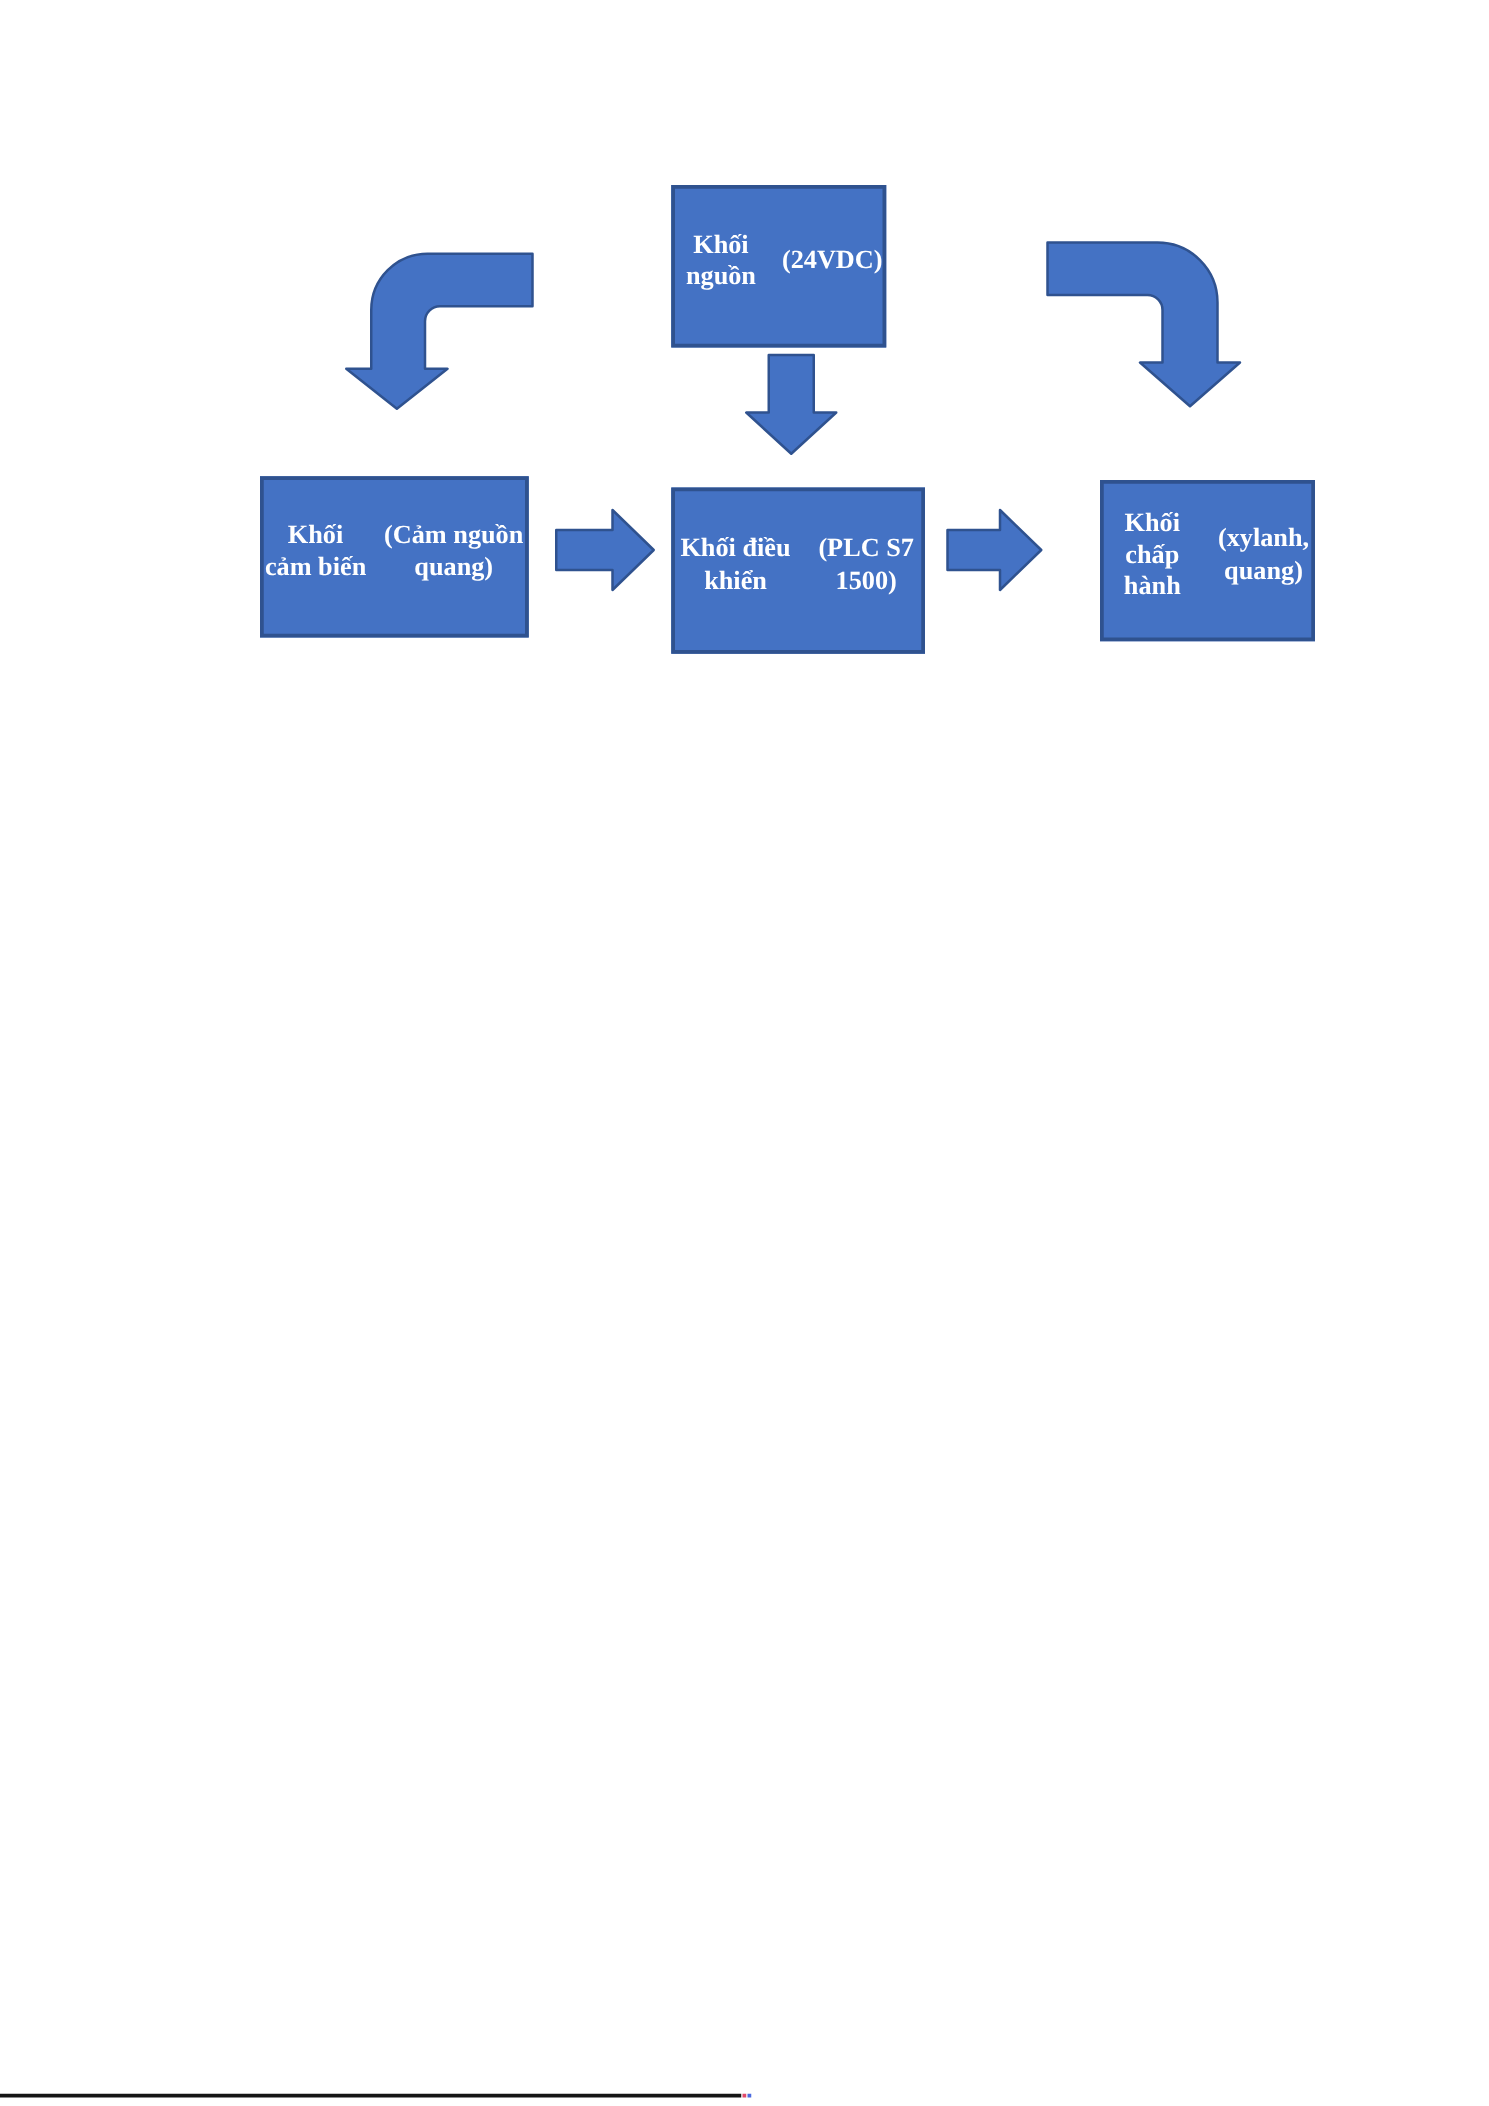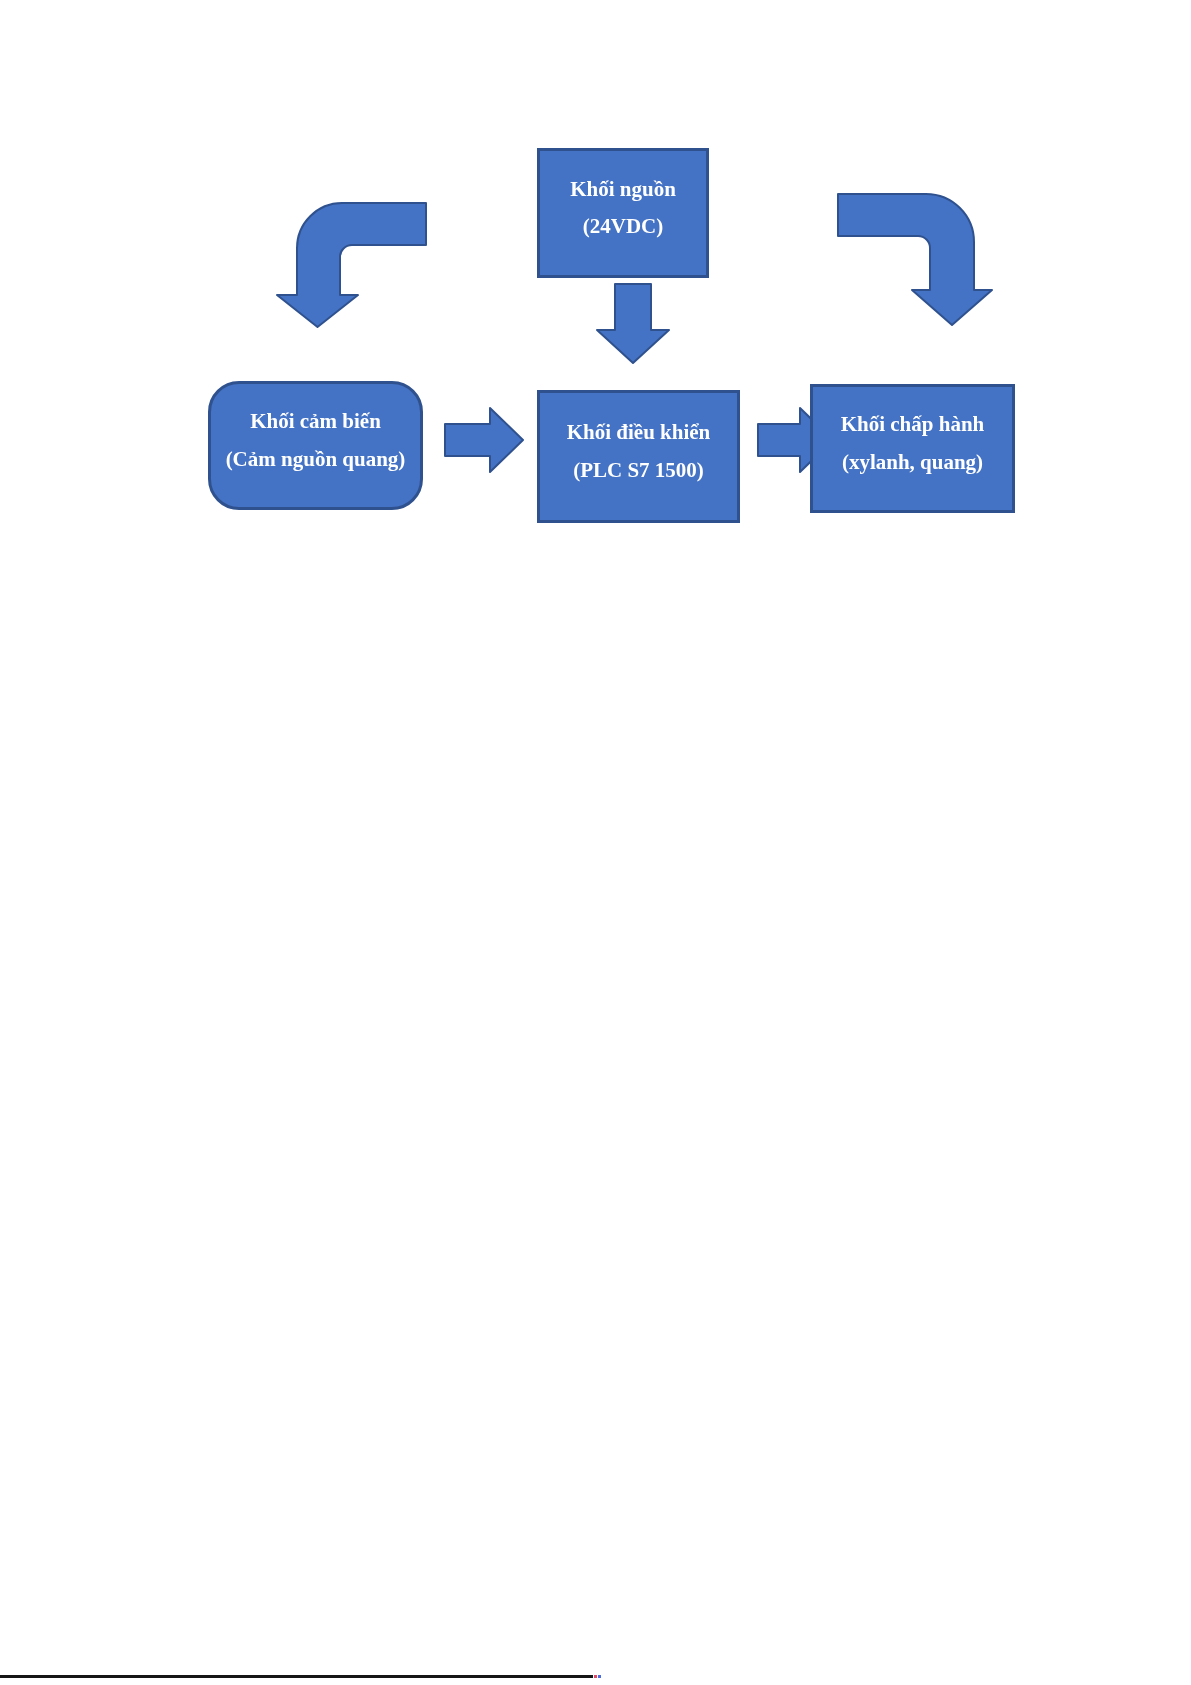--- a/index.html
+++ b/index.html
@@ -29,34 +29,34 @@
     stroke:var(--shape-border);
     stroke-width:2;
     stroke-linejoin:round;
   }
   .node{
     position:absolute;
     background:var(--shape-fill);
     border:3px solid var(--shape-border);
     color:var(--shape-text);
     display:flex;
-    flex-direction:column;
+    flex-direction:row;
     align-items:center;
     justify-content:center;
     gap:12px;
     padding-bottom:10px;
     text-align:center;
     font-weight:bold;
     font-size:21px;
     line-height:1.2;
   }
   .node-power{left:537px;top:148px;width:172px;height:130px;}
-  .node-sensor{left:208px;top:381px;width:215px;height:129px;border-radius:31px;}
+  .node-sensor{left:208px;top:381px;width:215px;height:129px;}
   .node-controller{left:537px;top:378px;width:203px;height:133px;margin-top:12px;}
-  .node-actuator{left:810px;top:384px;width:205px;height:129px;}
+  .node-actuator{left:880px;top:384px;width:172px;height:129px;}
   .bottom-rule{
     position:absolute;
     left:0;top:1675px;
     width:593px;height:3px;
     background:var(--rule-color);
   }
   .artifact-dot{
     position:absolute;
     top:1675px;
     width:3px;height:3px;

